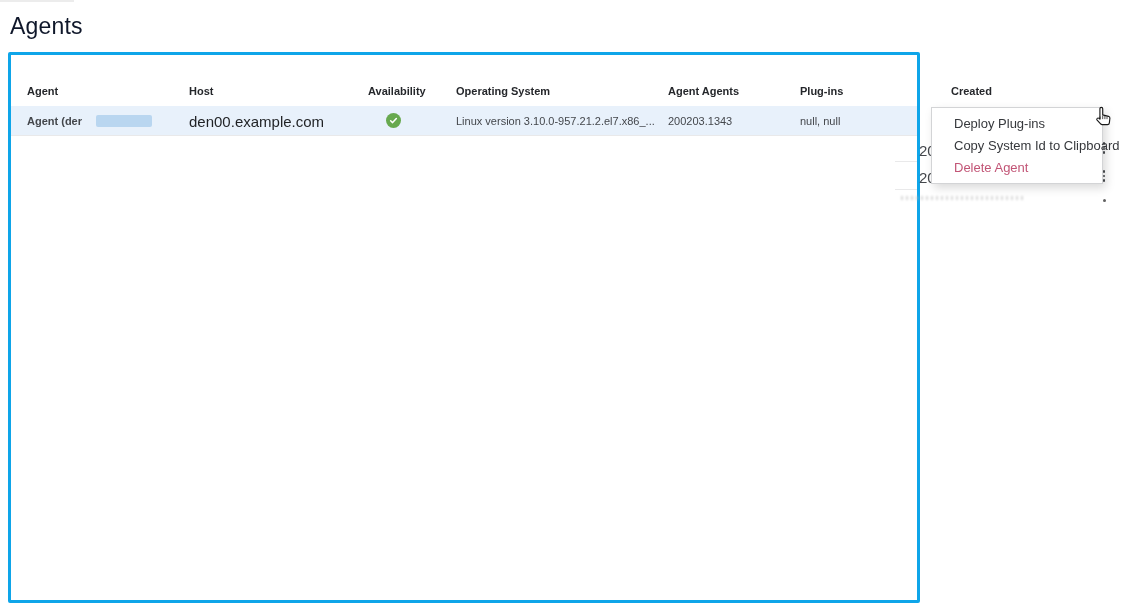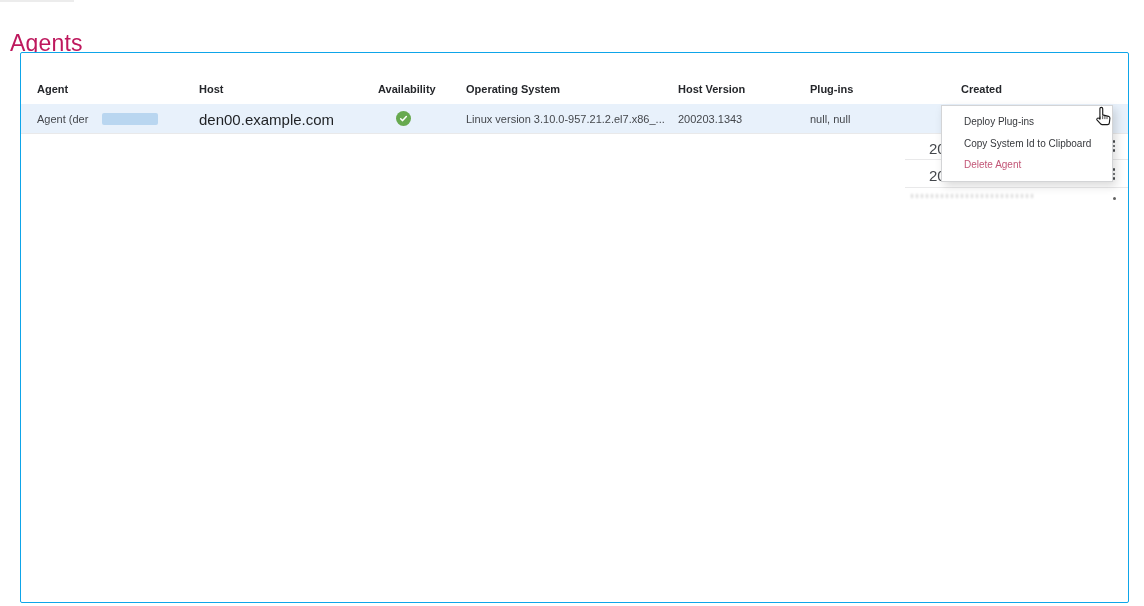--- a/index.html
+++ b/index.html
@@ -5,27 +5,27 @@
   * { margin: 0; padding: 0; box-sizing: border-box; }
   html, body { background: #ffffff; }
   body {
     font-family: "Liberation Sans", "DejaVu Sans", sans-serif;
     width: 1144px; height: 606px; position: relative; overflow: hidden;
     color: #3a3d42;
   }
   .artifact-top { position: absolute; left: 0; top: 0; width: 74px; height: 2px; background: #ececec; }
 
   .page-title {
-    position: absolute; left: 10px; top: 30px;
-    font-size: 23px; font-weight: 400; color: #be185d; letter-spacing: 0.2px;
+    position: absolute; left: 10px; top: 13px;
+    font-size: 23px; font-weight: 400; color: #0f172a; letter-spacing: 0.2px;
   }
 
   .table-card {
-    position: absolute; left: 8px; top: 52px; width: 1109px; height: 551px;
-    background: #fff; border: 1px solid #0ea5e9; border-radius: 2px; margin-left: 12px;
+    position: absolute; left: 8px; top: 52px; width: 912px; height: 551px;
+    background: #fff; border: 3px solid #0ea5e9; border-radius: 2px;
   }
 
   
   .col-agent    { left: 16px; }
   .col-host     { left: 178px; }
   .col-avail    { left: 357px; }
   .col-os       { left: 445px; }
   .col-version  { left: 657px; }
   .col-plugins  { left: 789px; }
   .col-created  { left: 940px; }
@@ -37,21 +37,21 @@
 
   .row1 {
     position: absolute; left: 0; top: 51px; width: 100%; height: 29px;
     background: #e8f1fb;
   }
   .cell {
     position: absolute; top: 50%; transform: translateY(-50%);
     font-size: 11px; color: #44474c; white-space: nowrap;
   }
   .cell-host { font-size: 15px; color: #1f2124; }
-  .agent-cell { display: flex; align-items: flex-start; gap: 14px; }
+  .agent-cell { display: flex; align-items: flex-start; gap: 14px; font-weight: bold; }
   .redaction-chip {
     display: inline-block; width: 56px; height: 12px;
     background: #b9d6f0; border-radius: 2px; filter: blur(0.6px);
   }
   .check-badge {
     position: absolute; left: 375px; top: 7px; width: 15px; height: 15px;
     border-radius: 50%; background: #67a94f;
     display: flex; align-items: center; justify-content: center;
   }
   .check-badge svg { width: 9px; height: 9px; }
@@ -87,21 +87,21 @@
   }
 
   .context-menu {
     position: absolute; left: 920px; top: 52px; width: 172px; height: 77px;
     background: #ffffff; border: 1px solid #d3d4d6;
     box-shadow: 3px 4px 9px rgba(0,0,0,0.15);
     z-index: 5; list-style: none;
     display: flex; flex-direction: column; justify-content: space-evenly;
   }
   .context-menu li {
-    font-size: 10px; color: #36383c; padding-left: 22px;
+    font-size: 13px; color: #36383c; padding-left: 22px;
     line-height: 1; cursor: pointer; white-space: nowrap;
   }
   .context-menu li.danger { color: #c25576; }
 
   .hand-cursor { position: absolute; left: 1093px; top: 105px; width: 21px; height: 23px; z-index: 6; }
 
   .redacted-area {
     position: absolute; left: 186px; top: 227px; width: 137px; height: 23px;
     background: #ffffff; box-shadow: 0 0 3px 2px rgba(255,255,255,0.9);
   }
@@ -112,21 +112,21 @@
 <div class="artifact-top"></div>
 
 <h1 class="page-title">Agents</h1>
 
 <div class="table-card">
 
   <span class="th col-agent">Agent</span>
   <span class="th col-host">Host</span>
   <span class="th col-avail">Availability</span>
   <span class="th col-os">Operating System</span>
-  <span class="th col-version">Host Version</span>
+  <span class="th col-version">Agent Agents</span>
   <span class="th col-plugins">Plug-ins</span>
   <span class="th col-created">Created</span>
 
   <div class="row1">
     <div class="cell col-agent agent-cell">
       <span>Agent (der</span>
       <span class="redaction-chip"></span>
     </div>
     <span class="cell cell-host col-host">den00.example.com</span>
     <span class="check-badge">

